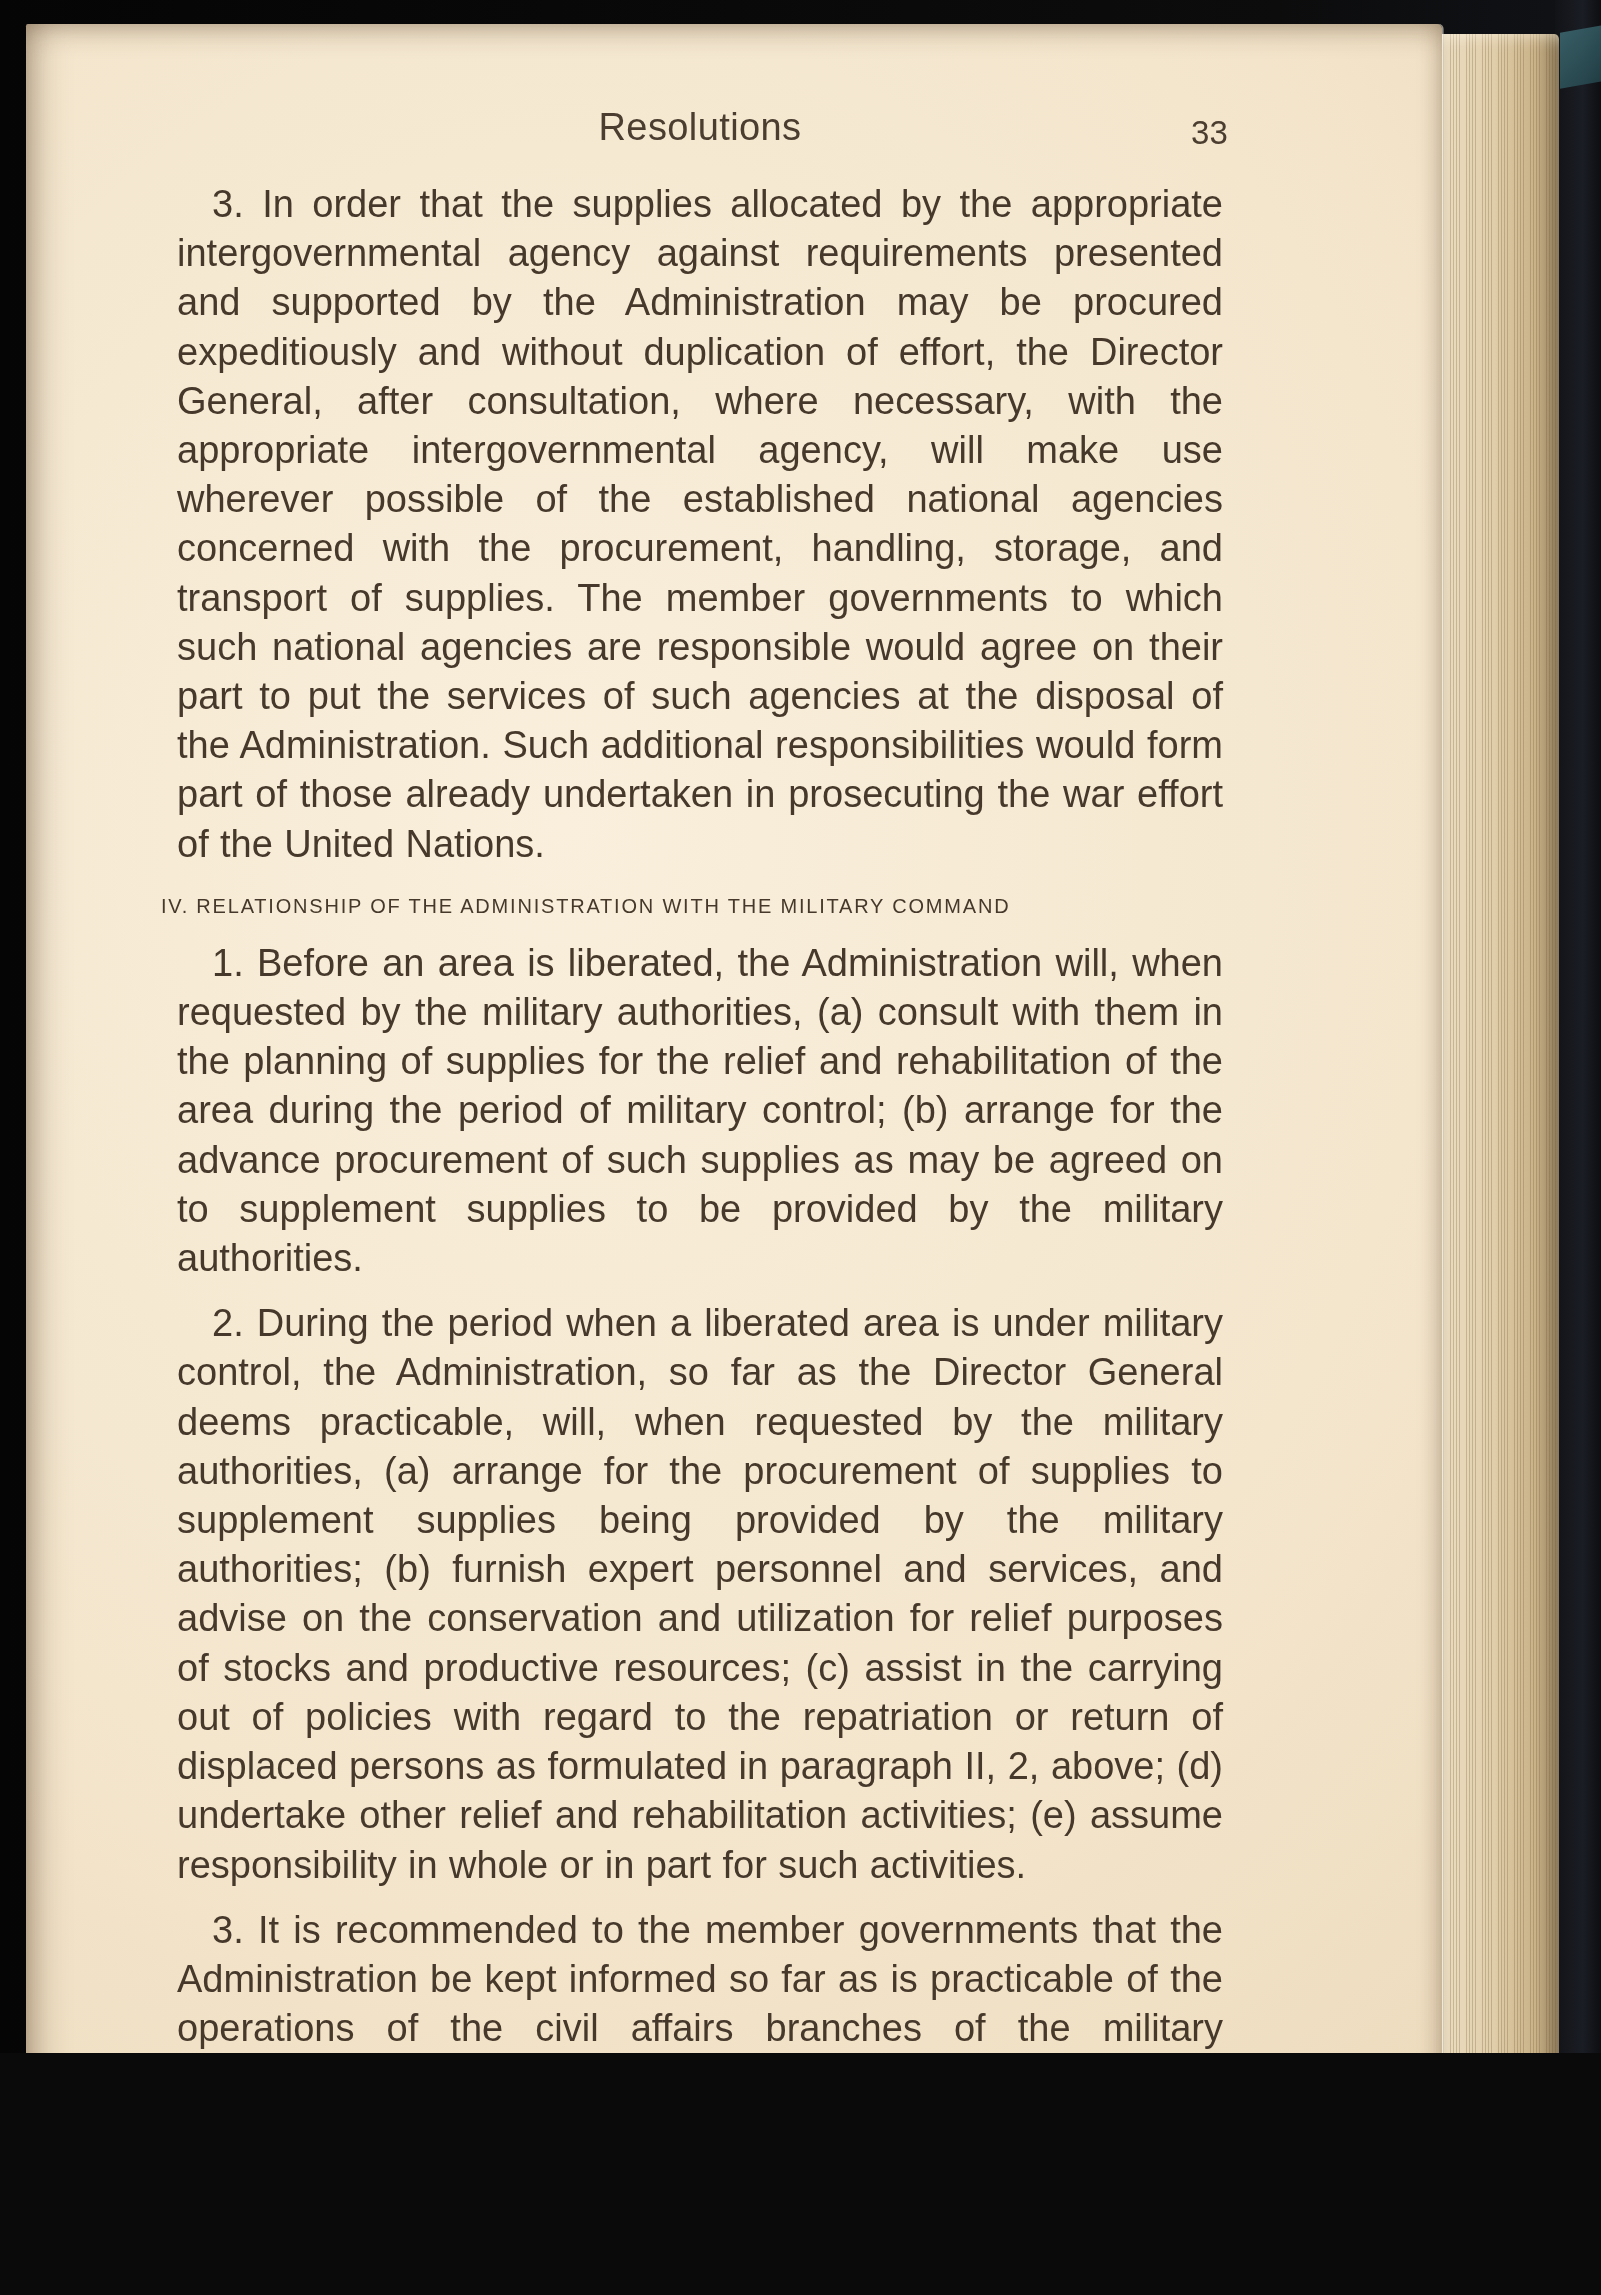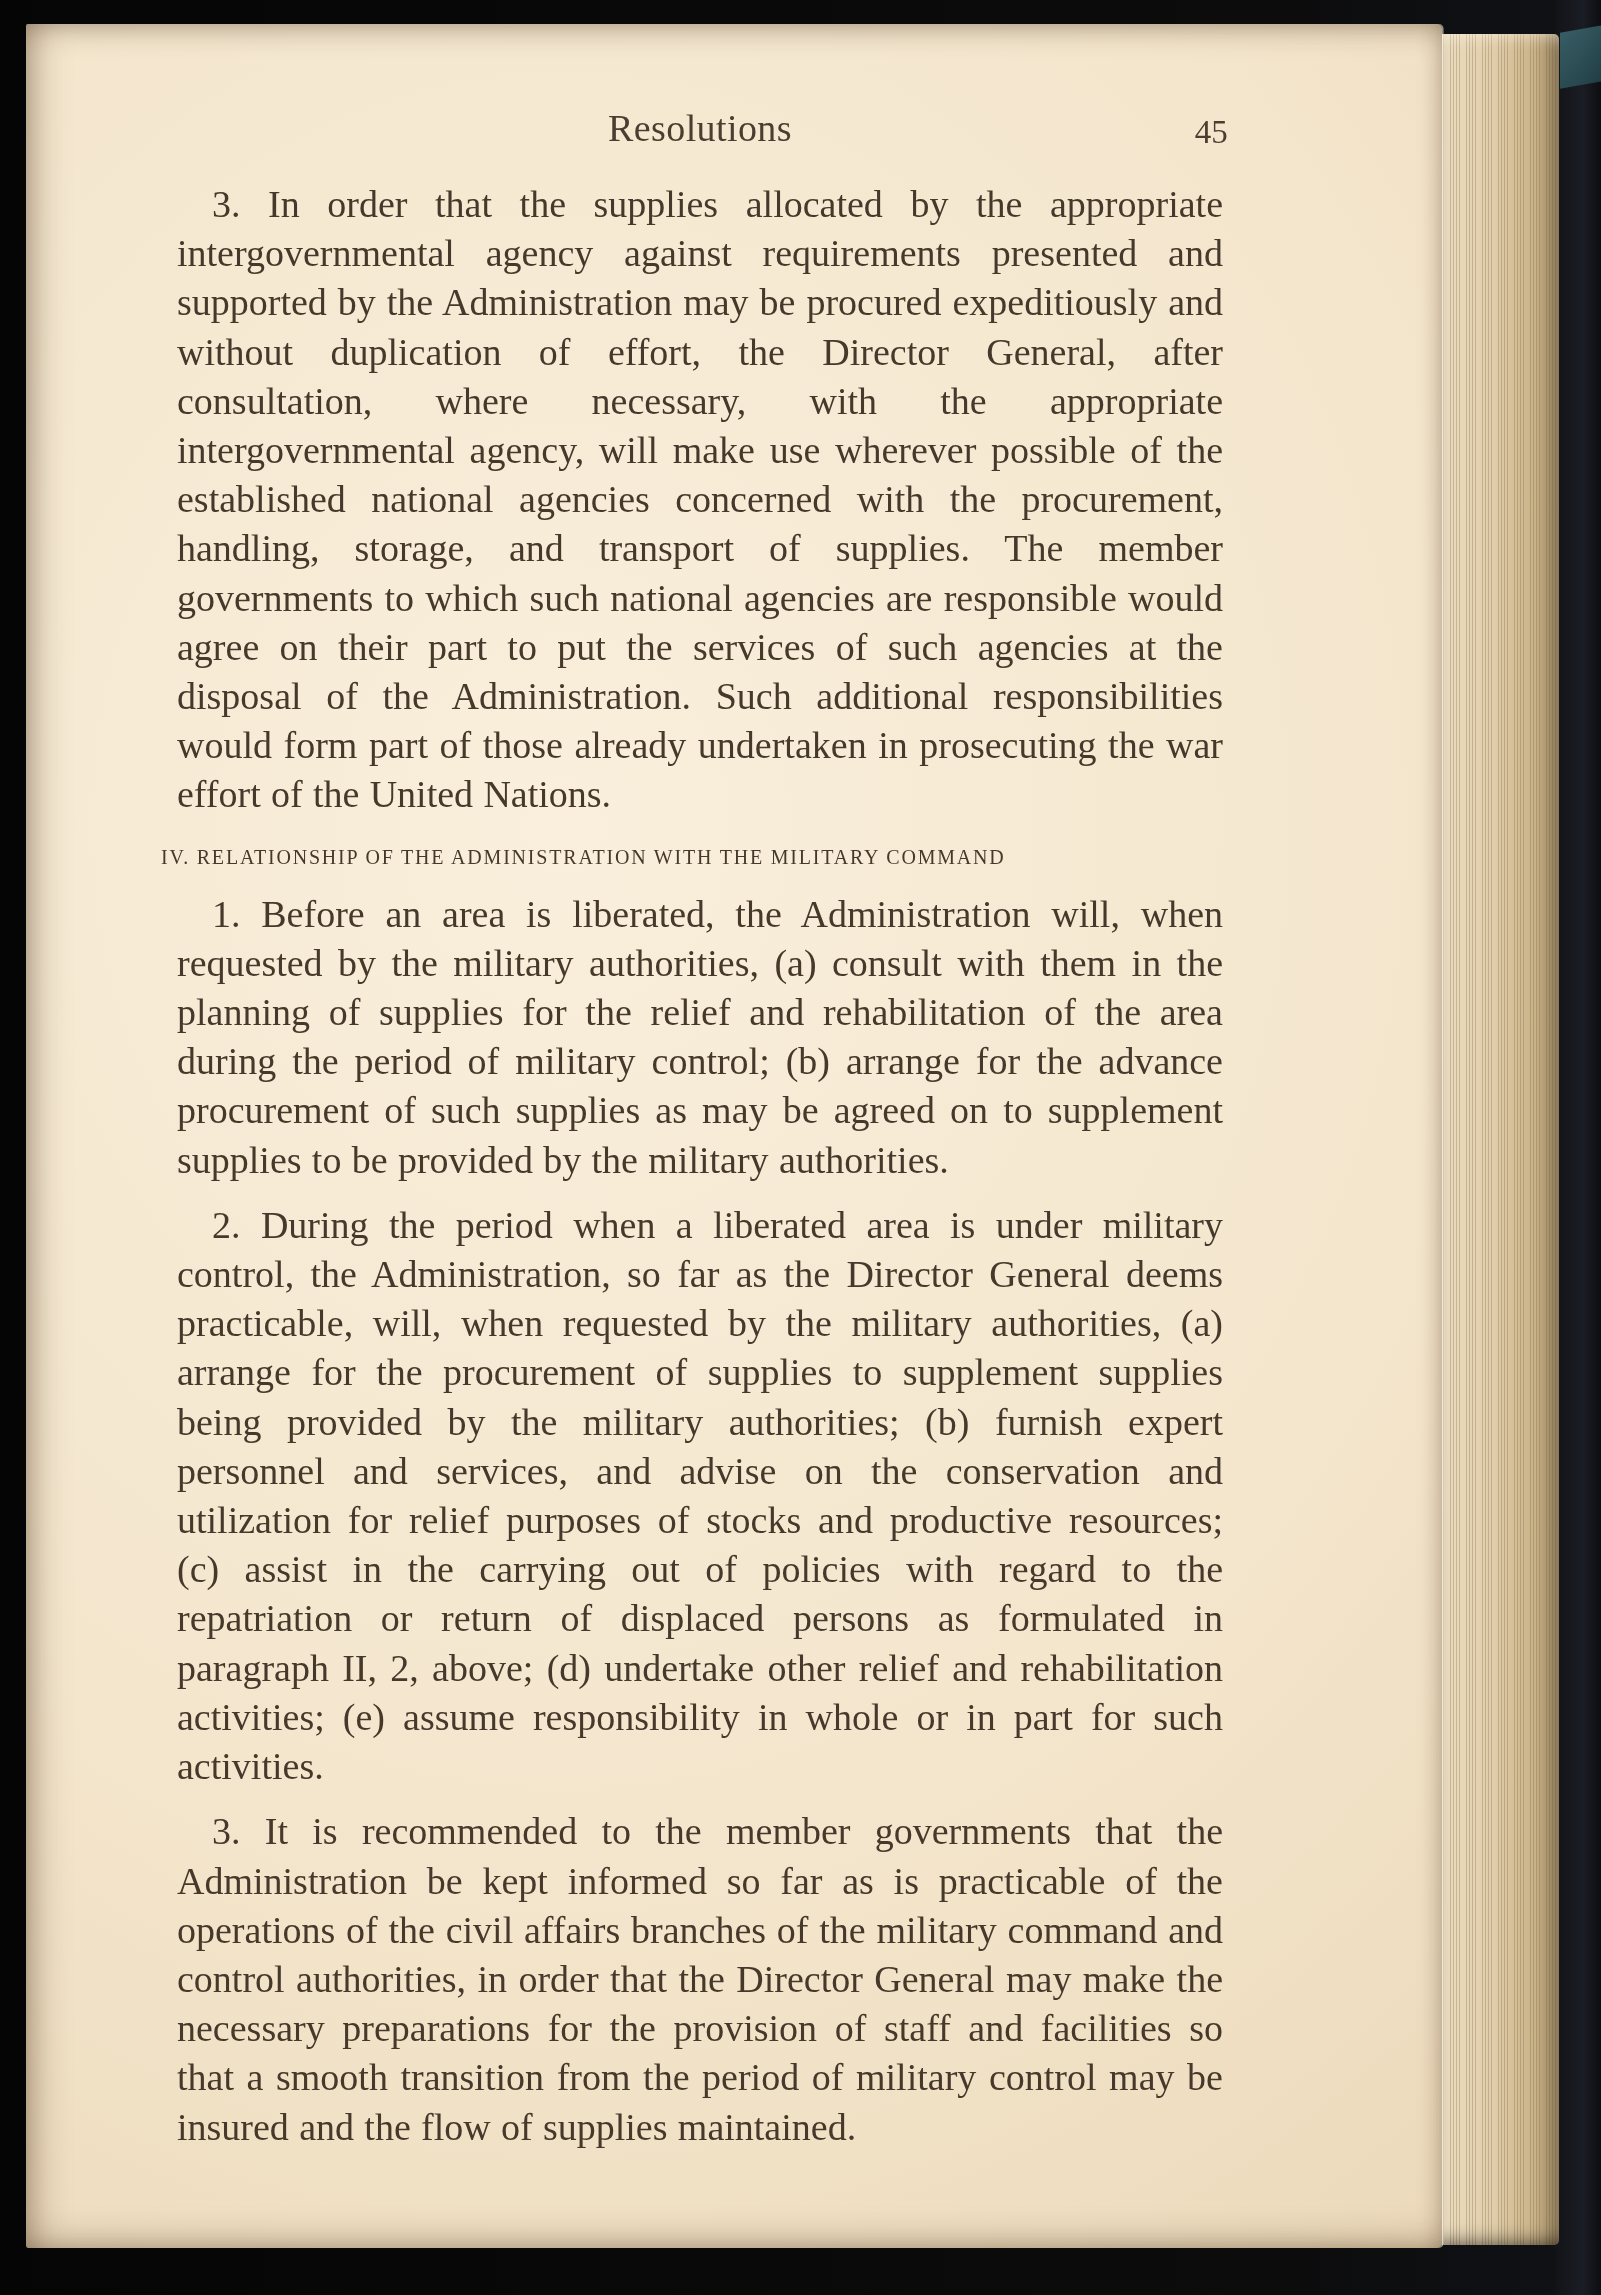--- a/index.html
+++ b/index.html
@@ -3,24 +3,24 @@
 <meta charset="utf-8">
 <style>
   html, body {
     margin: 0;
     padding: 0;
     background: #0a0a0b;
   }
   .scene {
     position: relative;
     width: 1601px;
-    height: 2295px;
+    height: 2053px;
     background: linear-gradient(to right, #050505 0%, #0c0c0d 80%, #101216 100%);
     overflow: hidden;
-    font-family: Liberation Serif, serif;
+    font-family: Liberation Sans, sans-serif;
   }
   
   .cover-edge {
     position: absolute;
     right: 0;
     top: 0;
     width: 46px;
     height: 100%;
     background: linear-gradient(to right, #121317, #1a1d24 60%, #0d0e11);
   }
@@ -119,21 +119,21 @@
 
   <div class="cover-edge"></div>
   <div class="cover-corner"></div>
   <div class="fore-edge"></div>
 
   <div class="page">
     <div class="text-column">
 
       <div class="page-header">
         <div class="page-title">Resolutions</div>
-        <div class="page-number">45</div>
+        <div class="page-number">33</div>
       </div>
 
       <div class="body-text">
         <p>3. In order that the supplies allocated by the appropriate intergovernmental agency against requirements presented and supported by the Administration may be procured expeditiously and without duplication of effort, the Director General, after consultation, where necessary, with the appropriate intergovernmental agency, will make use wherever possible of the established national agencies concerned with the procurement, handling, storage, and transport of supplies. The member governments to which such national agencies are responsible would agree on their part to put the services of such agencies at the disposal of the Administration. Such additional responsibilities would form part of those already undertaken in prosecuting the war effort of the United Nations.</p>
 
         <h2 class="section-heading">IV. RELATIONSHIP OF THE ADMINISTRATION WITH THE MILITARY COMMAND</h2>
 
         <p>1. Before an area is liberated, the Administration will, when requested by the military authorities, (a) consult with them in the planning of supplies for the relief and rehabilitation of the area during the period of military control; (b) arrange for the advance procurement of such supplies as may be agreed on to supplement supplies to be provided by the military authorities.</p>
 
         <p>2. During the period when a liberated area is under military control, the Administration, so far as the Director General deems practicable, will, when requested by the military authorities, (a) arrange for the procurement of supplies to supplement supplies being provided by the military authorities; (b) furnish expert personnel and services, and advise on the conservation and utilization for relief purposes of stocks and productive resources; (c) assist in the carrying out of policies with regard to the repatriation or return of displaced persons as formulated in paragraph II, 2, above; (d) undertake other relief and rehabilitation activities; (e) assume responsibility in whole or in part for such activities.</p>

